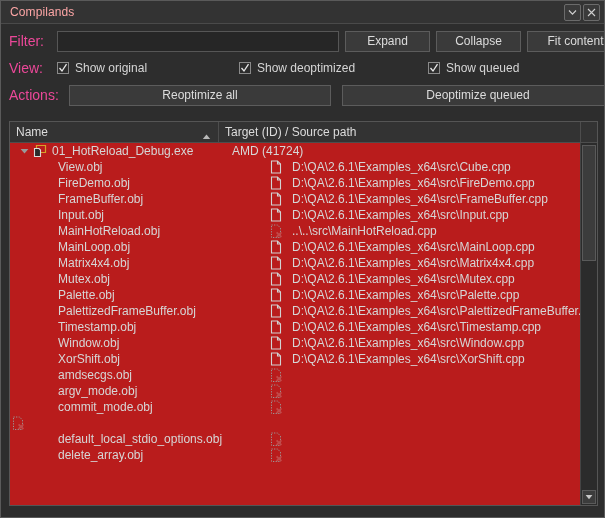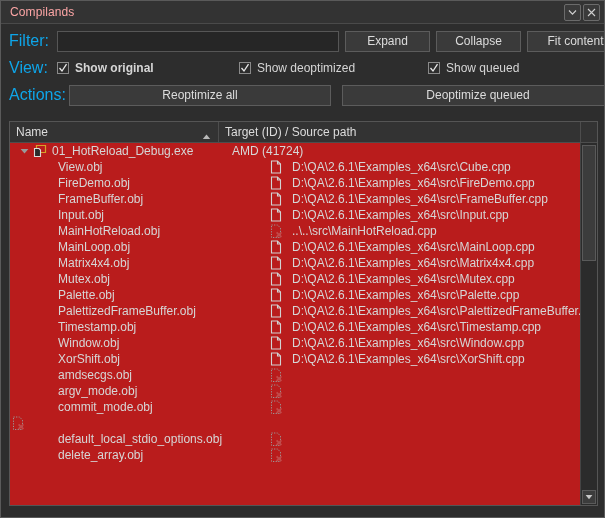--- a/index.html
+++ b/index.html
@@ -67,22 +67,22 @@
   .trow {
     display: flex;
     align-items: center;
     height: 22px;
     margin-bottom: 5px;
   }
   .trow:last-child { margin-bottom: 2px; gap: 11px; }
   .tlabel {
     width: 48px;
     flex: 0 0 48px;
-    color: #0ea5e9;
-    font-size: 16px;
+    color: #ec4899;
+    font-size: 14px;
   }
 
   .filter-input {
     flex: 0 0 282px;
     height: 21px;
     box-sizing: border-box;
     background: #262626;
     border: 1px solid #565656;
     color: #d6d6d6;
     font-family: "Liberation Sans", sans-serif;
@@ -112,21 +112,21 @@
   .btn-deopt     { flex: 0 0 272px; }
 
   
   .chk-item {
     display: flex;
     align-items: center;
     cursor: pointer;
     font-size: 12px;
     color: #d6d6d6;
   }
-  .chk-1 { flex: 0 0 182px; font-weight: bold; }
+  .chk-1 { flex: 0 0 182px; }
   .chk-2 { flex: 0 0 189px; }
   .chk-3 { flex: 0 0 140px; }
   .chk-box {
     width: 12px;
     height: 12px;
     box-sizing: border-box;
     border: 1px solid #8a8a8a;
     background: #2d2d2d;
     margin-right: 6px;
     position: relative;

